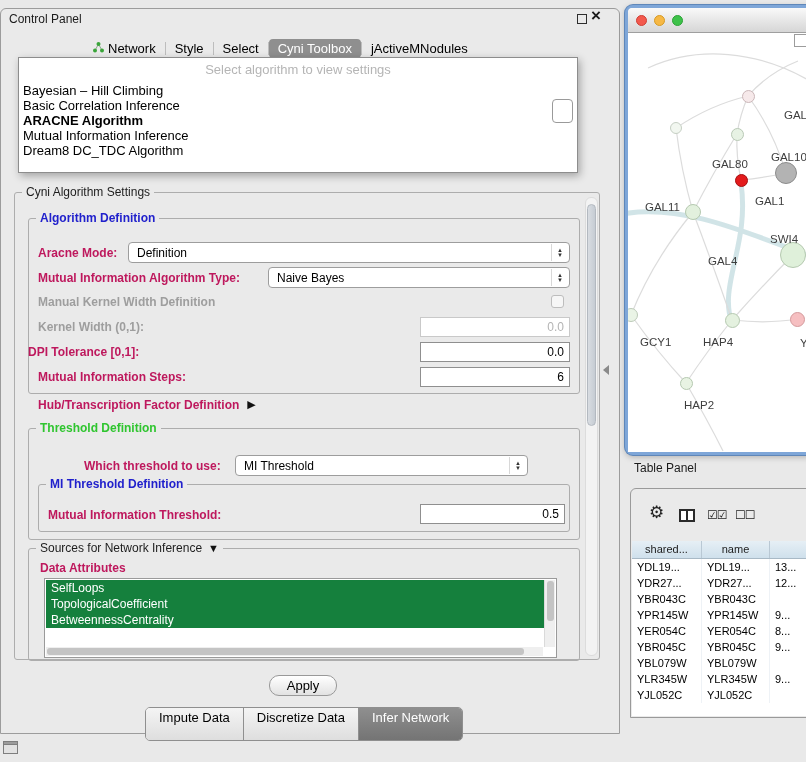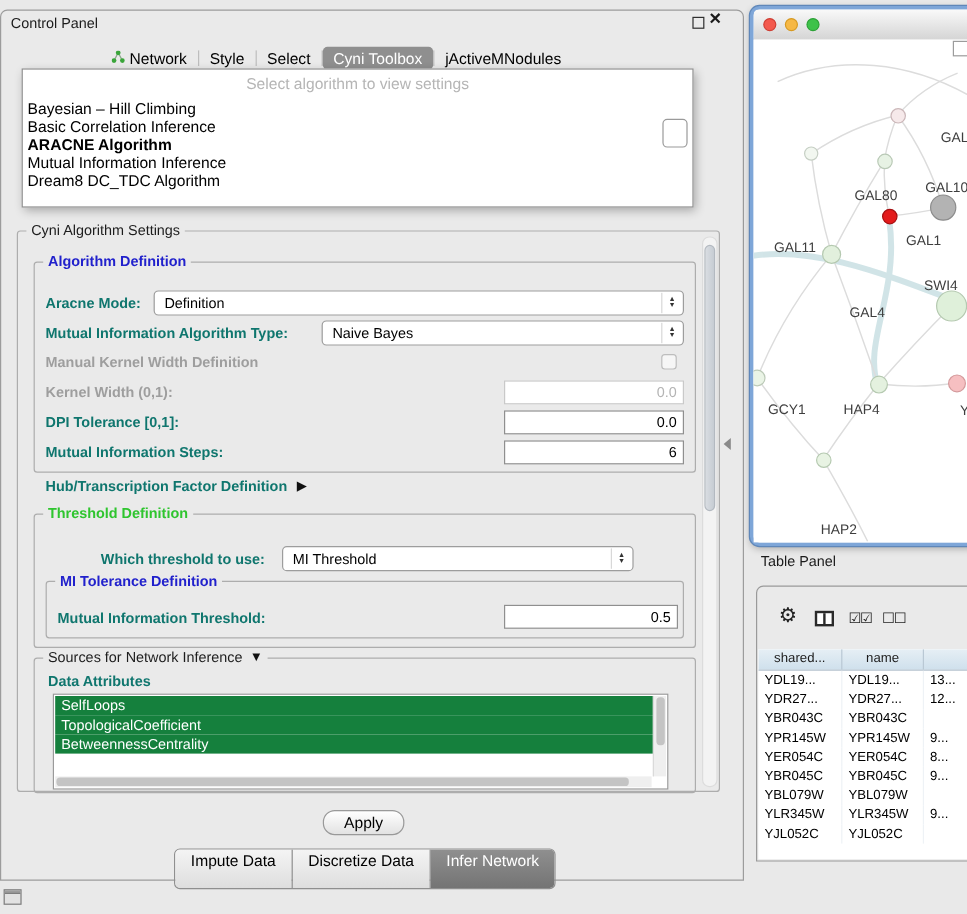--- a/index.html
+++ b/index.html
@@ -27,21 +27,21 @@
 .popup-item.selected{font-weight:bold}
 #combo-fragment{left:552px;top:99px;width:21px;height:24px;background:#fff;border:1px solid #9a9a9a;border-radius:4px;z-index:31}
 
 
 .group{position:absolute;border:1px solid #adadad;border-radius:3px}
 .gtitle{position:absolute;top:-8px;left:7px;background:#eaeaea;padding:0 4px;font-size:12px;color:#1d1d1d;white-space:nowrap;display:flex;align-items:center;gap:6px}
 .gtitle.blue{color:#2121cc;font-weight:bold}
 .gtitle.green{color:#2fc52f;font-weight:bold}
 
 
-.lbl{position:absolute;font-size:12px;font-weight:bold;color:#0f766e;line-height:15px;white-space:nowrap}
+.lbl{position:absolute;font-size:12px;font-weight:bold;color:#be185d;line-height:15px;white-space:nowrap}
 .lbl.dis{color:#9e9e9e}
 .field{position:absolute;background:#fff;border:1px solid #8f8f8f;font-family:"Liberation Sans","DejaVu Sans",sans-serif;font-size:12px;text-align:right;padding:0 5px;color:#000;height:20px}
 .field.dis{border-color:#c9c9c9;color:#b4b4b4}
 .combo{position:absolute;height:21px;background:#fff;border:1px solid #9d9d9d;border-radius:4px;display:flex;align-items:center;padding:0 26px 0 8px;font-size:12px;color:#000}
 .spin{position:absolute;right:1px;top:1px;bottom:1px;width:17px;border-left:1px solid #d8d8d8;display:flex;flex-direction:column;align-items:center;justify-content:center;color:#333}
 .spin span{font-size:6px;line-height:5px}
 .checkbox{position:absolute;width:13px;height:13px;background:#f6f6f6;border:1px solid #bdbdbd;border-radius:3px}
 .arrow-glyph{font-size:11px;color:#111}
 
 
@@ -161,21 +161,21 @@
   <span>Naive Bayes</span>
   <span class="spin">
       <span>▲</span>
       <span>▼</span>
     </span>
 </div>
 <div class="lbl dis" style="left:38px;top:295px">Manual Kernel Width Definition</div>
 <div class="checkbox" style="left:551px;top:295px"></div>
 <div class="lbl dis" style="left:38px;top:320px">Kernel Width (0,1):</div>
 <input class="field dis" style="left: 420px; top: 317px; width: 150px;" readonly="" value="0.0">
-<div class="lbl" style="left:38px;top:345px">DPI Tolerance [0,1]:</div>
+<div class="lbl" style="left:28px;top:345px">DPI Tolerance [0,1]:</div>
 <input class="field" style="left: 420px; top: 342px; width: 150px;" readonly="" value="0.0">
 <div class="lbl" style="left:38px;top:370px">Mutual Information Steps:</div>
 <input class="field" style="left: 420px; top: 367px; width: 150px;" readonly="" value="6">
 
 <div class="abs" style="left:38px;top:398px;display:flex;align-items:flex-start;gap:8px">
   <span class="lbl" style="position:static">Hub/Transcription Factor Definition</span>
   <span class="arrow-glyph">▶</span>
 </div>
 
 <div class="group" style="left:28px;top:428px;width:552px;height:112px">
@@ -183,21 +183,21 @@
 </div>
 <div class="lbl" style="left:84px;top:459px">Which threshold to use:</div>
 <div class="combo" style="left:235px;top:455px;width:293px">
   <span>MI Threshold</span>
   <span class="spin">
       <span>▲</span>
       <span>▼</span>
     </span>
 </div>
 <div class="group" style="left:38px;top:484px;width:532px;height:48px">
-  <span class="gtitle blue">MI Tolerance Definition</span>
+  <span class="gtitle blue">MI Threshold Definition</span>
 </div>
 <div class="lbl" style="left:48px;top:508px">Mutual Information Threshold:</div>
 <input class="field" style="left: 420px; top: 504px; width: 145px;" readonly="" value="0.5">
 
 <div class="group" style="left:28px;top:548px;width:552px;height:113px">
   <span class="gtitle">
     <span>Sources for Network Inference</span>
     <span class="arrow-glyph">▼</span>
   </span>
 </div>
@@ -282,21 +282,21 @@
       <div class="nlabel" style="left: 156px; top: 76px;">GAL</div>
       <div class="nlabel" style="left: 84px; top: 125px;">GAL80</div>
       <div class="nlabel" style="left: 129px; top: 118px; margin-left: 14px;">GAL10</div>
       <div class="nlabel" style="left: 17px; top: 168px;">GAL11</div>
       <div class="nlabel" style="left: 127px; top: 162px;">GAL1</div>
       <div class="nlabel" style="left: 142px; top: 200px;">SWI4</div>
       <div class="nlabel" style="left: 80px; top: 222px;">GAL4</div>
       <div class="nlabel" style="left: 12px; top: 303px;">GCY1</div>
       <div class="nlabel" style="left: 75px; top: 303px;">HAP4</div>
       <div class="nlabel" style="left: 172px; top: 304px;">Y</div>
-      <div class="nlabel" style="left: 56px; top: 366px; margin-top: 37px;">HAP2</div>
+      <div class="nlabel" style="left: 56px; top: 366px;">HAP2</div>
     </div>
 </div>
 
 <div id="tbl-label" class="abs">Table Panel</div>
 <div id="tbl-win" class="abs">
   <div id="tbl-gear">⚙</div>
   <div id="tbl-cols">
       <div></div>
     </div>
   <div id="tbl-checked" class="pair-glyph">☑☑</div>

